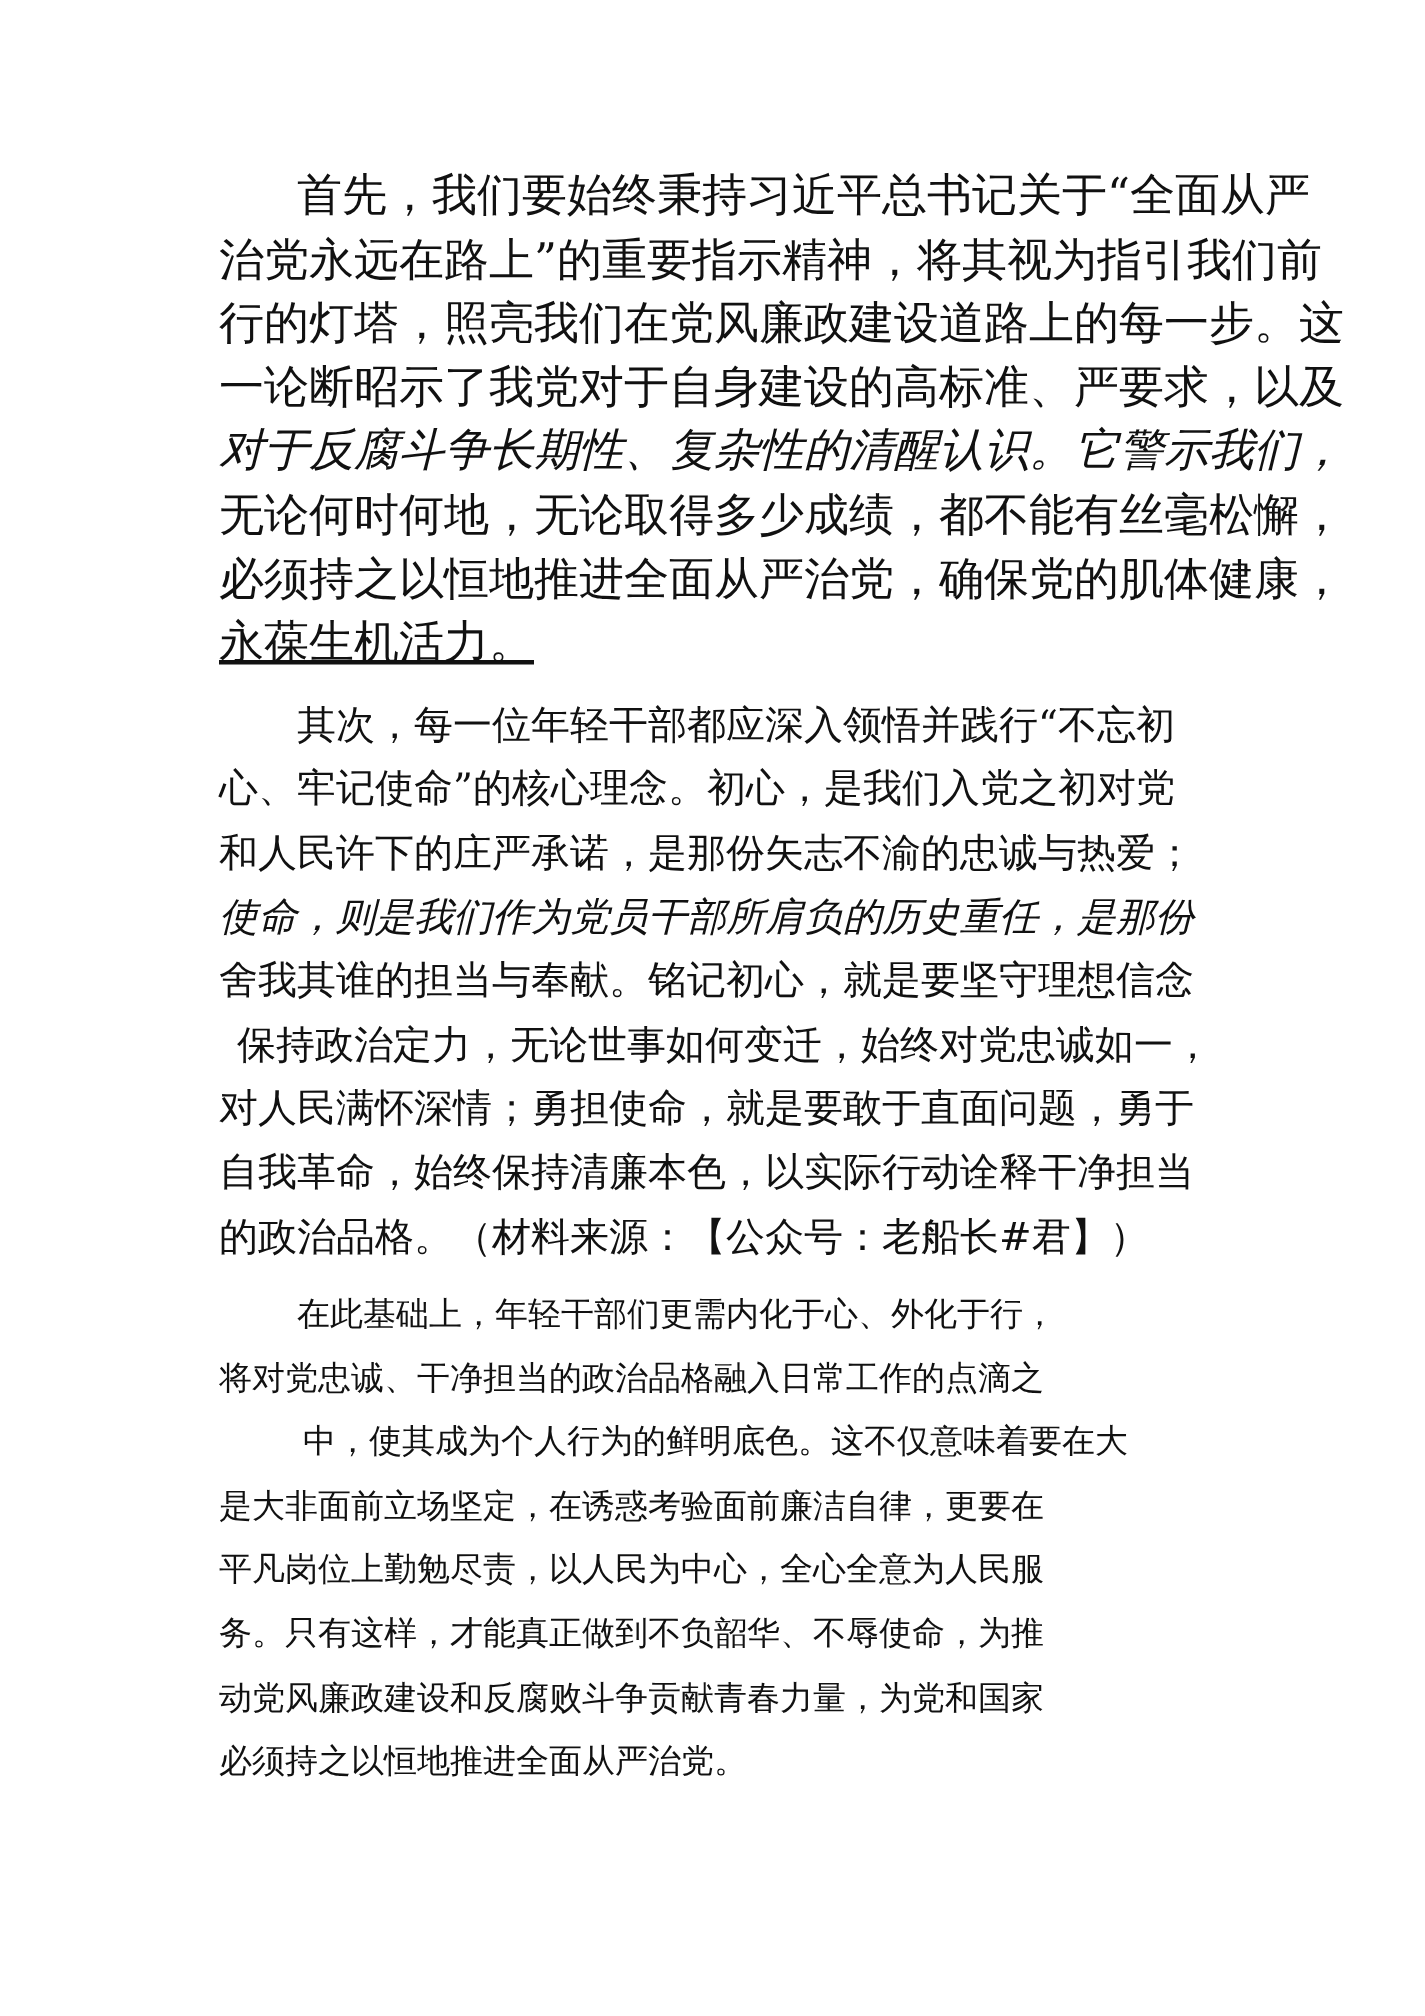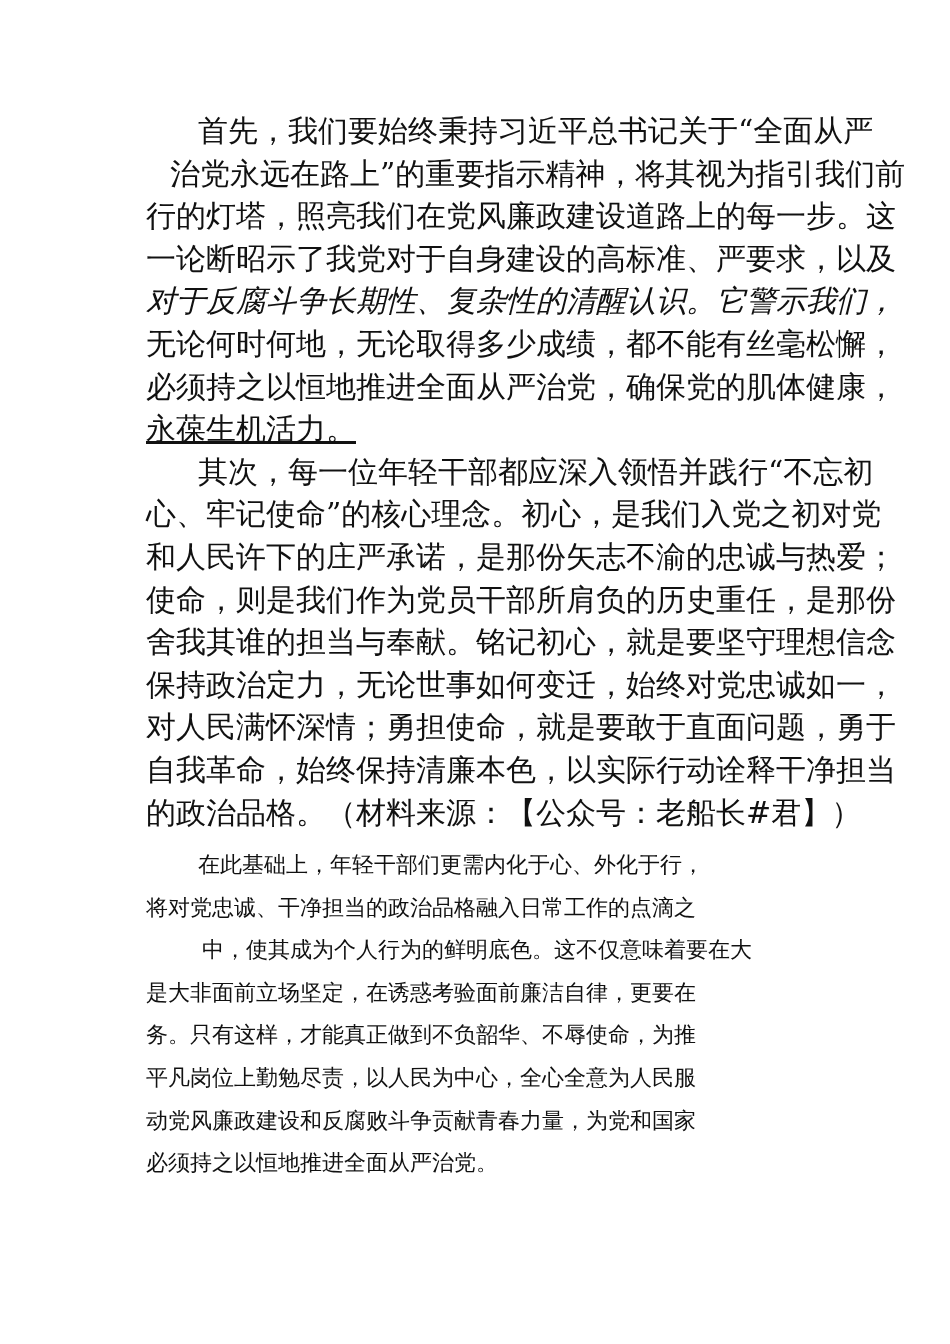--- a/index.html
+++ b/index.html
@@ -27,42 +27,42 @@
       height: 42.6px;
     }
     .line.indent { padding-left: 52px; }
   </style>
 </head>
 <body>
 
 <div class="page">
   <div class="para-block" style="font-size:30px;line-height:42.6px;">
     <span class="line indent" style="letter-spacing: 0px;">首先，我们要始终秉持习近平总书记关于“全面从严</span>
-    <span class="line" style="letter-spacing: 0px; margin-left: 24px;">治党永远在路上”的重要指示精神，将其视为指引我们前</span>
+    <span class="line" style="letter-spacing: 0px;">治党永远在路上”的重要指示精神，将其视为指引我们前</span>
     <span class="line" style="letter-spacing: 0px; text-align: center;">行的灯塔，照亮我们在党风廉政建设道路上的每一步。这</span>
     <span class="line" style="letter-spacing: 0px;">一论断昭示了我党对于自身建设的高标准、严要求，以及</span>
     <span class="line" style="letter-spacing: 0px; font-style: italic;">对于反腐斗争长期性、复杂性的清醒认识。它警示我们，</span>
     <span class="line" style="letter-spacing: 0px;">无论何时何地，无论取得多少成绩，都不能有丝毫松懈，</span>
     <span class="line" style="letter-spacing: 0px;">必须持之以恒地推进全面从严治党，确保党的肌体健康，</span>
     <span class="line" style="letter-spacing: 0px; text-decoration: underline;">永葆生机活力。</span>
   </div>
-  <div class="para-block" style="font-size:30px;line-height:42.6px;margin-top:0;">
+  <div class="para-block" style="font-size:26px;line-height:42.6px;margin-top:12px;">
     <span class="line indent" style="letter-spacing: 0px;">其次，每一位年轻干部都应深入领悟并践行“不忘初</span>
     <span class="line" style="letter-spacing: 0px;">心、牢记使命”的核心理念。初心，是我们入党之初对党</span>
     <span class="line" style="letter-spacing: 0px;">和人民许下的庄严承诺，是那份矢志不渝的忠诚与热爱；</span>
-    <span class="line" style="letter-spacing: 0px;">使命，则是我们作为党员干部所肩负的历史重任，是那份</span>
+    <span class="line" style="letter-spacing: 0px; font-style: italic;">使命，则是我们作为党员干部所肩负的历史重任，是那份</span>
     <span class="line" style="letter-spacing: 0px;">舍我其谁的担当与奉献。铭记初心，就是要坚守理想信念</span>
-    <span class="line" style="letter-spacing: 0px;">保持政治定力，无论世事如何变迁，始终对党忠诚如一，</span>
+    <span class="line" style="letter-spacing: 0px; text-align: right;">保持政治定力，无论世事如何变迁，始终对党忠诚如一，</span>
     <span class="line" style="letter-spacing: 0px;">对人民满怀深情；勇担使命，就是要敢于直面问题，勇于</span>
     <span class="line" style="letter-spacing: 0px;">自我革命，始终保持清廉本色，以实际行动诠释干净担当</span>
     <span class="line" style="letter-spacing: 0px;">的政治品格。（材料来源：【公众号：老船长#君】）</span>
   </div>
   <div class="para-block" style="font-size:22px;line-height:42.6px;margin-top:10px;">
     <span class="line indent" style="letter-spacing: 0px;">在此基础上，年轻干部们更需内化于心、外化于行，</span>
     <span class="line" style="letter-spacing: 0px;">将对党忠诚、干净担当的政治品格融入日常工作的点滴之</span>
     <span class="line" style="letter-spacing: 0px; text-align: center;">中，使其成为个人行为的鲜明底色。这不仅意味着要在大</span>
     <span class="line" style="letter-spacing: 0px;">是大非面前立场坚定，在诱惑考验面前廉洁自律，更要在</span>
+    <span class="line" style="letter-spacing: 0px;">平凡岗位上勤勉尽责，以人民为中心，全心全意为人民服</span>
     <span class="line" style="letter-spacing: 0px;">务。只有这样，才能真正做到不负韶华、不辱使命，为推</span>
-    <span class="line" style="letter-spacing: 0px;">平凡岗位上勤勉尽责，以人民为中心，全心全意为人民服</span>
     <span class="line" style="letter-spacing: 0px;">动党风廉政建设和反腐败斗争贡献青春力量，为党和国家</span>
     <span class="line" style="letter-spacing: 0px;">必须持之以恒地推进全面从严治党。</span>
   </div>
 </div>
 
 </body></html>

